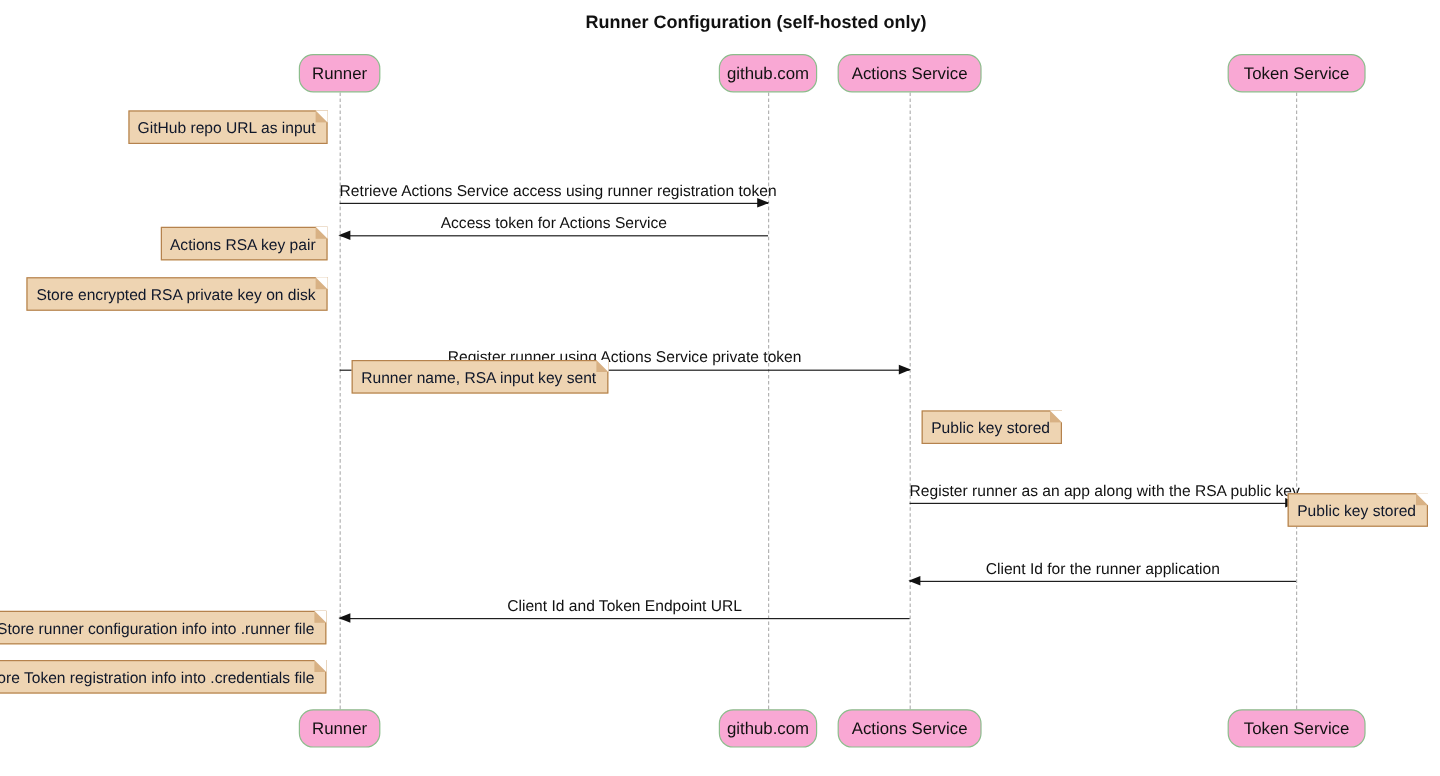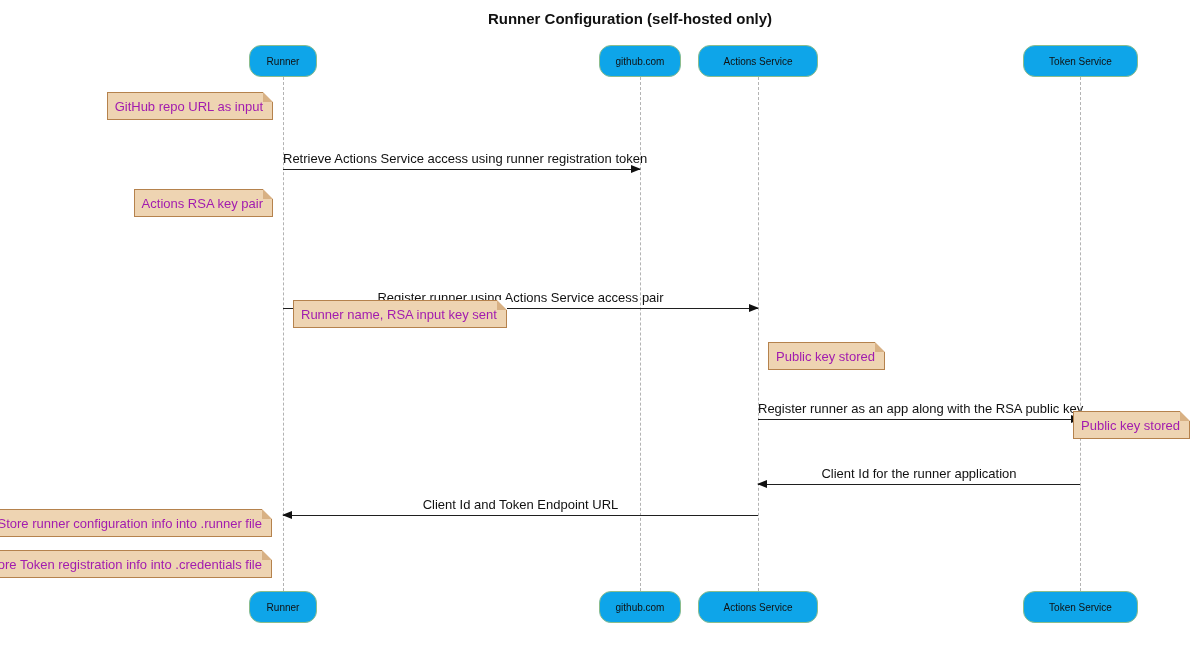--- a/index.html
+++ b/index.html
@@ -11,29 +11,29 @@
     position:absolute; top:10px; left:30px; width:1200px;
     text-align:center; font-weight:bold; font-size:15px; color:#111;
     white-space:nowrap;
   }
   .lifeline {
     position:absolute; top:77px; height:514px; width:0;
     border-left:1px dashed #b3b3b3;
   }
   .actor {
     position:absolute; height:32px; box-sizing:border-box;
-    background:#0ea5e9; border:1px solid #8cbd8c; border-radius:12px;
+    background:#f9a8d4; border:1px solid #8cbd8c; border-radius:12px;
     display:flex; align-items:center; justify-content:center;
-    font-size:10px; color:#111; white-space:nowrap;
+    font-size:14px; color:#111; white-space:nowrap;
   }
   .note {
     position:absolute; height:28px; box-sizing:border-box;
     background:#eed4b2; border:1px solid #b5824d;
     display:flex; align-items:center; justify-content:center;
-    font-size:13px; color:#a21caf; padding:0 9px 0 7px; white-space:nowrap;
+    font-size:13px; color:#0f172a; padding:0 9px 0 7px; white-space:nowrap;
   }
   .note::before {
     content:""; position:absolute; top:-1px; right:-1px; width:0; height:0;
     border-style:solid; border-width:0 10px 10px 0;
     border-color:#ffffff #ffffff #d8b184 #d8b184;
   }
   .message { position:absolute; }
   .msg-label {
     text-align:center; font-size:13px; color:#111;
     padding-bottom:3px; white-space:nowrap; line-height:15px;margin-top:21px;
@@ -69,25 +69,32 @@
 
   <div class="note" style="right:927px; top:92px;">GitHub repo URL as input</div>
 
   <div class="message" style="left:283px; top:130px; width:357px;">
     <div class="msg-label">Retrieve Actions Service access using runner registration token</div>
     <div class="msg-line">
       <span class="arrow-right"></span>
     </div>
   </div>
 
+  <div class="message" style="left:283px; top:157px; width:357px;">
+    <div class="msg-label">Access token for Actions Service</div>
+    <div class="msg-line">
+      <span class="arrow-left"></span>
+    </div>
+  </div>
 
   <div class="note" style="right:927px; top:189px;">Actions RSA key pair</div>
+  <div class="note" style="right:927px; top:231px;">Store encrypted RSA private key on disk</div>
 
   <div class="message" style="left:283px; top:269px; width:475px;">
-    <div class="msg-label">Register runner using Actions Service access pair</div>
+    <div class="msg-label">Register runner using Actions Service private token</div>
     <div class="msg-line">
       <span class="arrow-right"></span>
     </div>
   </div>
 
   <div class="note" style="left:293px; top:300px;">Runner name, RSA input key sent</div>
 
   <div class="note" style="left:768px; top:342px;">Public key stored</div>
 
   <div class="message" style="left:758px; top:380px; width:322px;">

